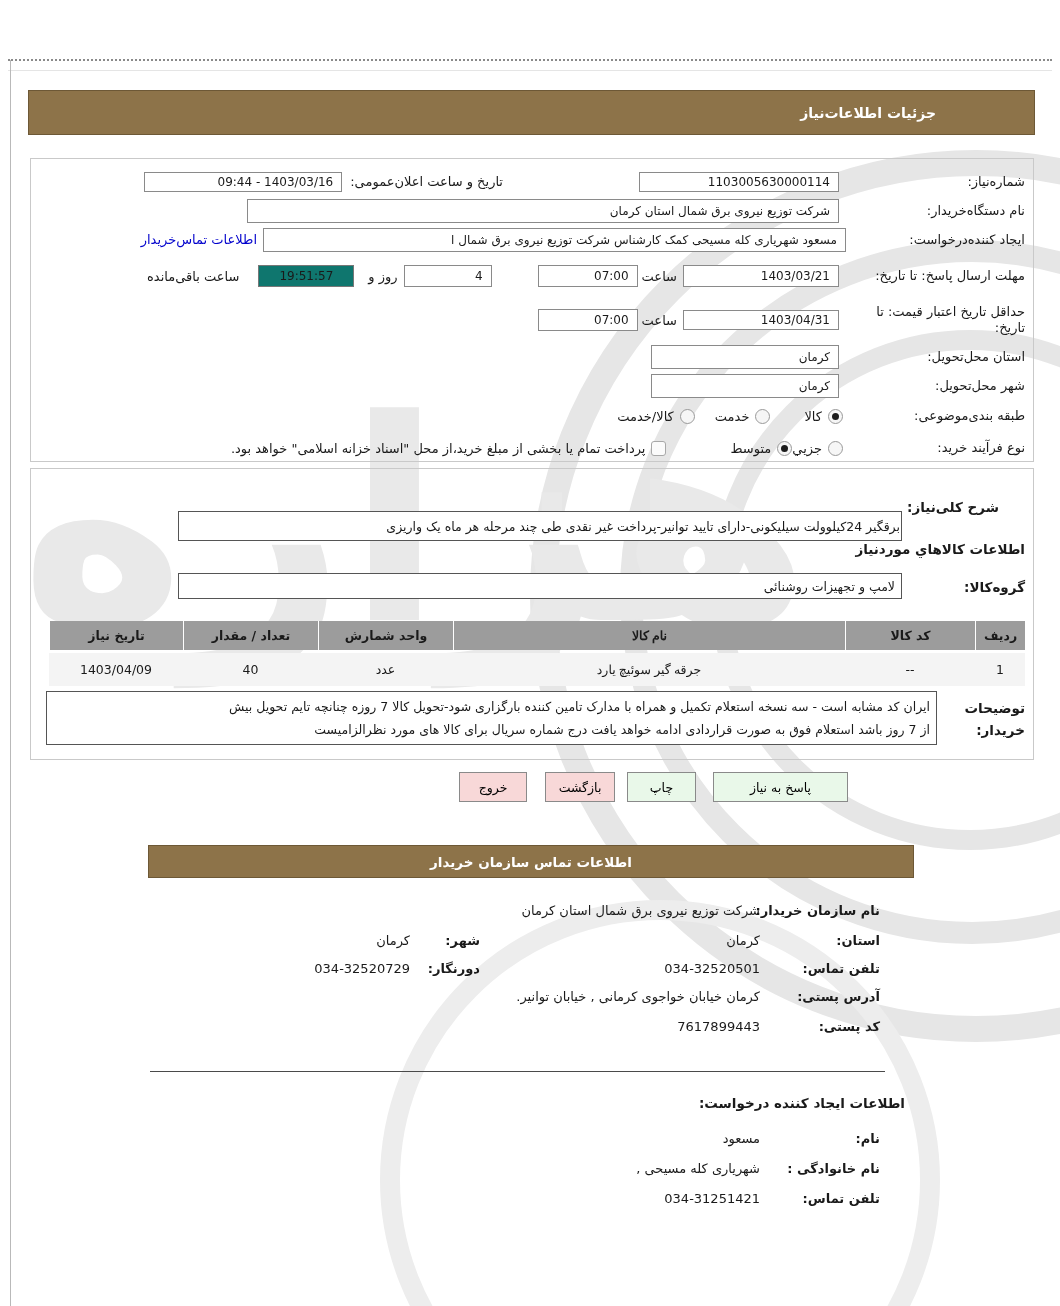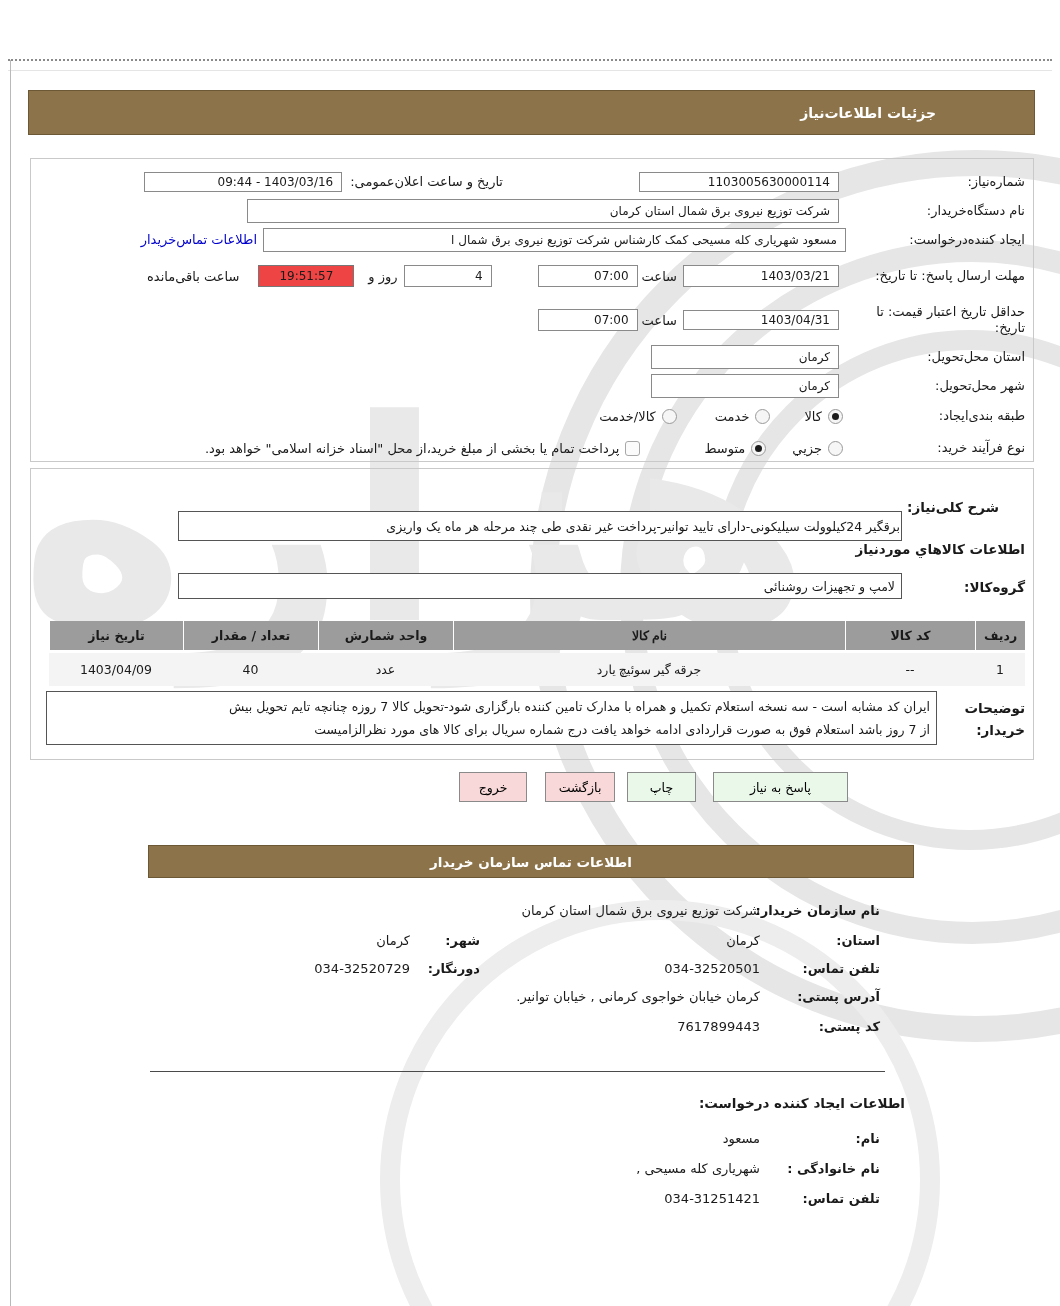--- a/index.html
+++ b/index.html
@@ -25,21 +25,21 @@
   #box2{top:468px;height:292px;}
 
   
   .frow{display:flex;align-items:center;min-height:29px;font-size:13px;}
   .flabel{width:158px;flex:none;text-align:right;line-height:16px;}
   .tbox{border:1px solid #8a8a8a;background:#fff;height:20px;font-size:12px;display:flex;align-items:center;padding:0 8px;box-sizing:border-box;overflow:hidden;white-space:nowrap;}
   .tbox.tall{height:24px;}
   .num{direction:ltr;}
   .link{color:#0000cc;font-size:13px;cursor:pointer;white-space:nowrap;}
   .small-lbl{font-size:13px;white-space:nowrap;}
-  .countbox{border:1px solid #777;background:#ef4444;height:20px;width:94px;display:flex;align-items:center;justify-content:center;font-size:12px;}
+  .countbox{border:1px solid #777;background:#0f766e;height:20px;width:94px;display:flex;align-items:center;justify-content:center;font-size:12px;}
   .radio{width:13px;height:13px;border:1px solid #9a9a9a;border-radius:50%;background:#f6f6f6;display:inline-block;position:relative;flex:none;}
   .radio.on::after{content:"";position:absolute;left:3px;top:3px;right:3px;bottom:3px;background:#1c1c1c;border-radius:50%;}
   .checkbox{width:13px;height:13px;border:1px solid #a8a8a8;border-radius:3px;background:#fbfbfb;display:inline-block;flex:none;}
   .opt{display:flex;align-items:center;gap:6px;}
 
   
   .blabel{position:absolute;font-weight:bold;font-size:13.5px;text-align:right;z-index:2;}
   .dbox{position:absolute;border:1px solid #555;background:#fff;font-size:12.5px;z-index:2;box-sizing:border-box;}
   #desc-box{right:131px;top:22px;width:724px;height:30px;display:flex;align-items:center;padding:0 1px;white-space:nowrap;overflow:hidden;margin-top:20px;}
   #group-box{right:131px;top:104px;width:724px;height:26px;display:flex;align-items:center;padding:0 6px;}
@@ -130,42 +130,42 @@
       <span class="flabel">استان محل‌تحویل:</span>
       <div class="tbox tall" style="width:188px;margin-right:28px;">کرمان</div>
     </div>
 
     <div class="frow">
       <span class="flabel">شهر محل‌تحویل:</span>
       <div class="tbox tall" style="width:188px;margin-right:28px;">کرمان</div>
     </div>
 
     <div class="frow" style="min-height:32px;">
-      <span class="flabel">طبقه بندی‌ایجاد:</span>
+      <span class="flabel">طبقه بندی‌موضوعی:</span>
       <span class="opt" style="margin-right:24px;">
         <span class="radio on"></span>
         <span>کالا</span>
       </span>
       <span class="opt" style="margin-right:34px;">
         <span class="radio"></span>
         <span>خدمت</span>
       </span>
-      <span class="opt" style="margin-right:38px;">
+      <span class="opt" style="margin-right:20px;">
         <span class="radio"></span>
         <span>کالا/خدمت</span>
       </span>
     </div>
 
     <div class="frow" style="min-height:32px;">
       <span class="flabel">نوع فرآیند خرید:</span>
       <span class="opt" style="margin-right:24px;">
         <span class="radio"></span>
         <span>جزیي</span>
       </span>
-      <span class="opt" style="margin-right:26px;">
+      <span class="opt" style="">
         <span class="radio on"></span>
         <span>متوسط</span>
       </span>
       <span class="opt" style="margin-right:64px;">
         <span class="checkbox"></span>
         <span>پرداخت تمام یا بخشی از مبلغ خرید،از محل "اسناد خزانه اسلامی" خواهد بود.</span>
       </span>
     </div>
   </div>
 

